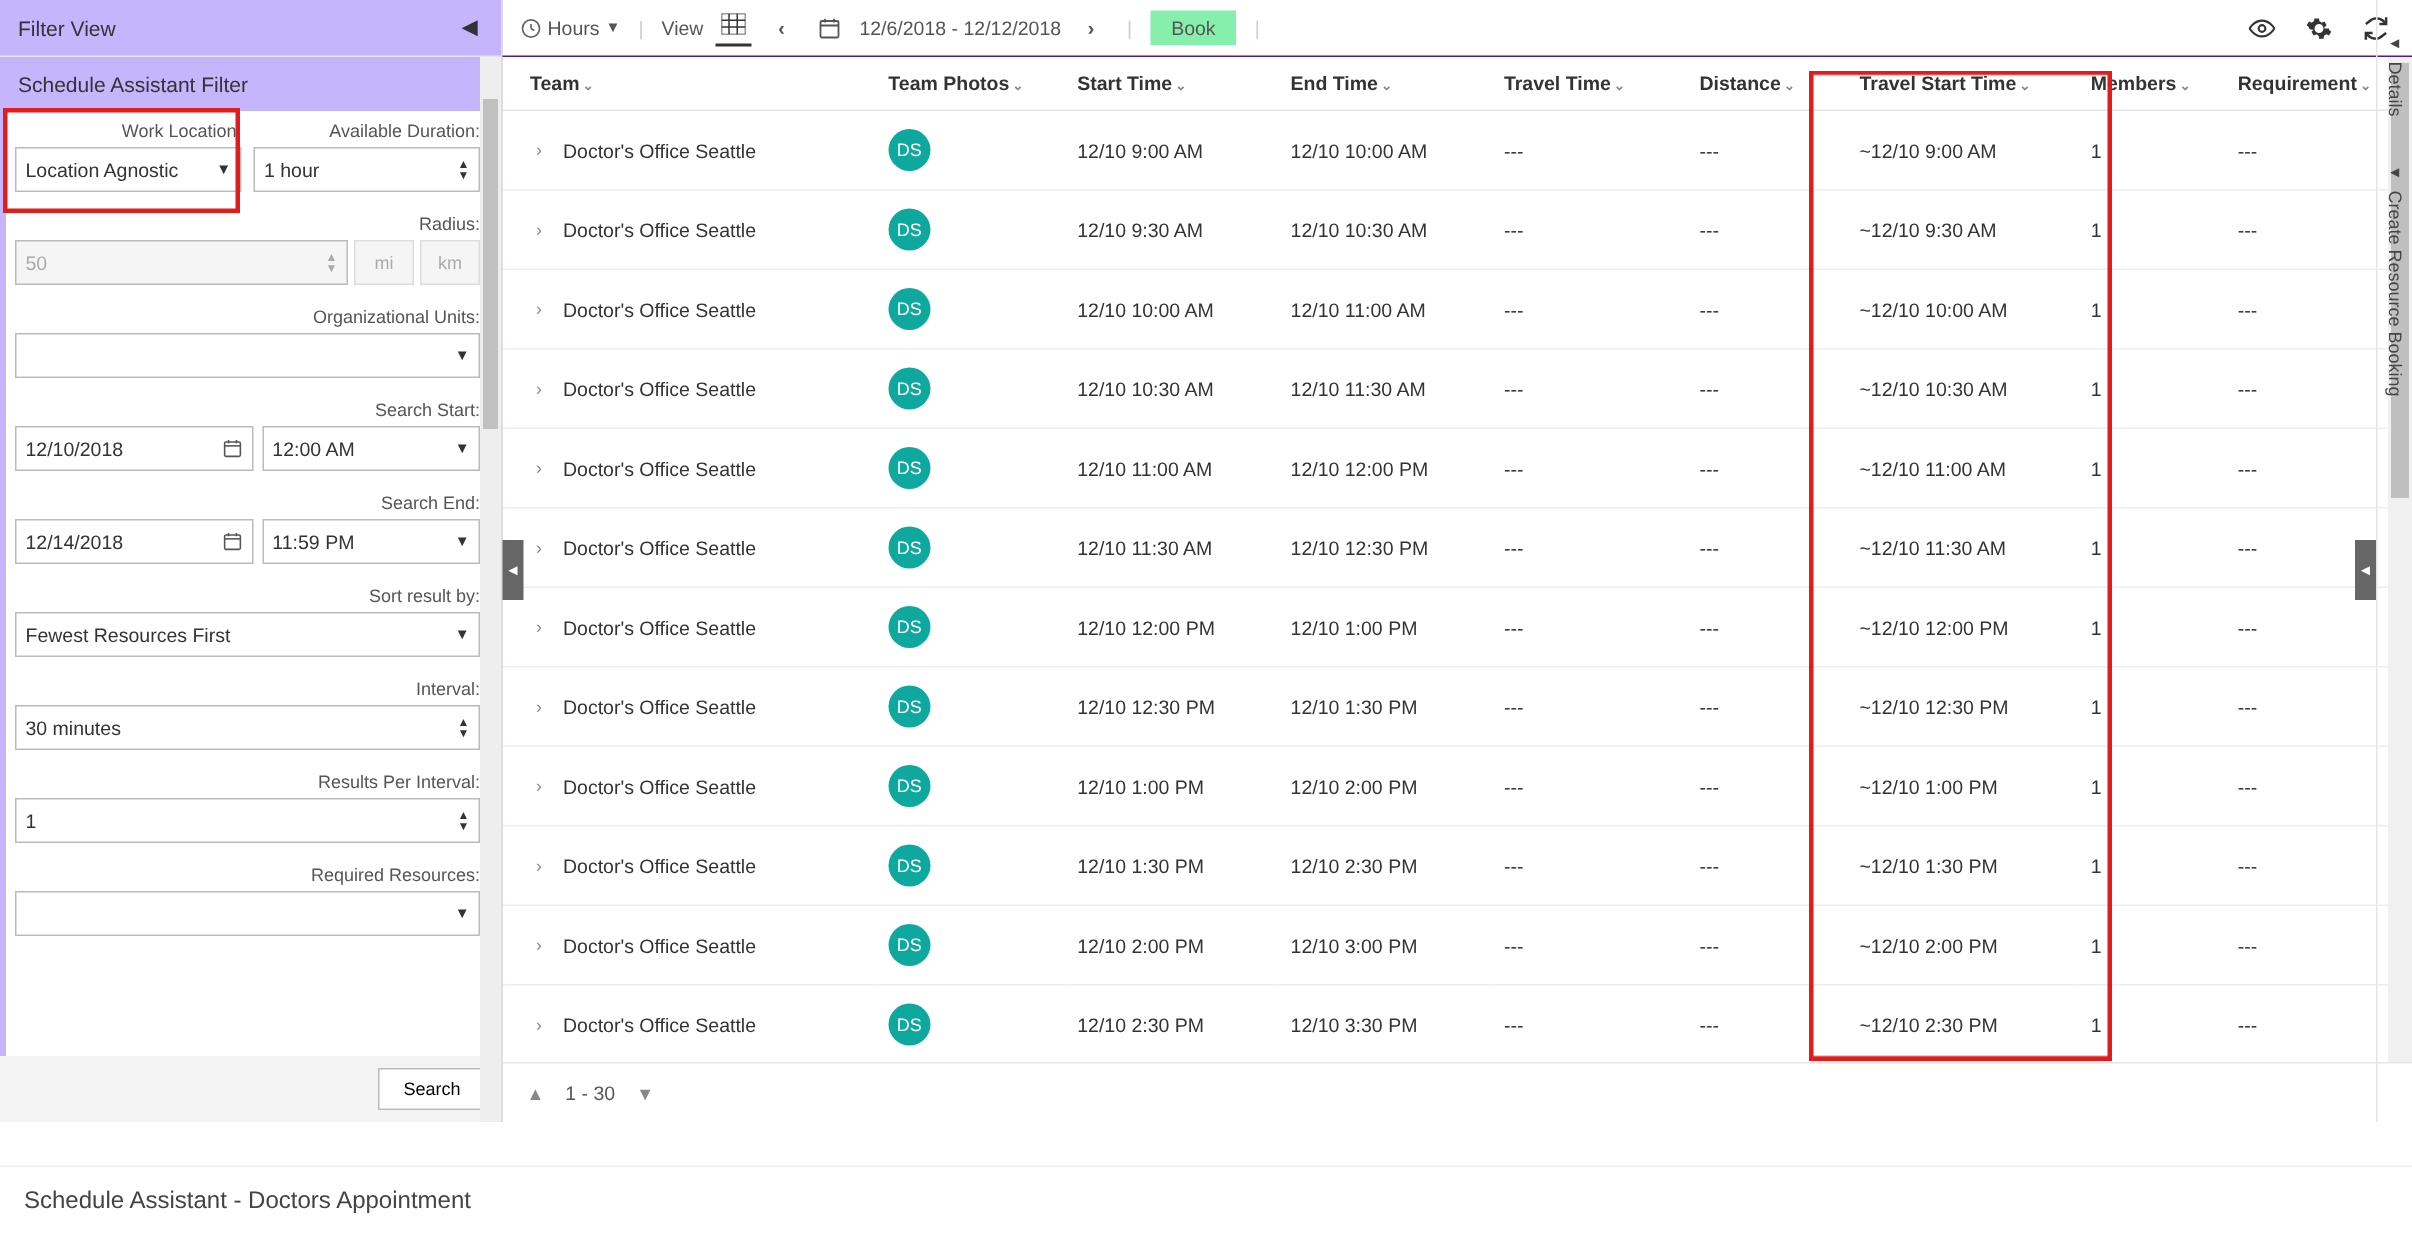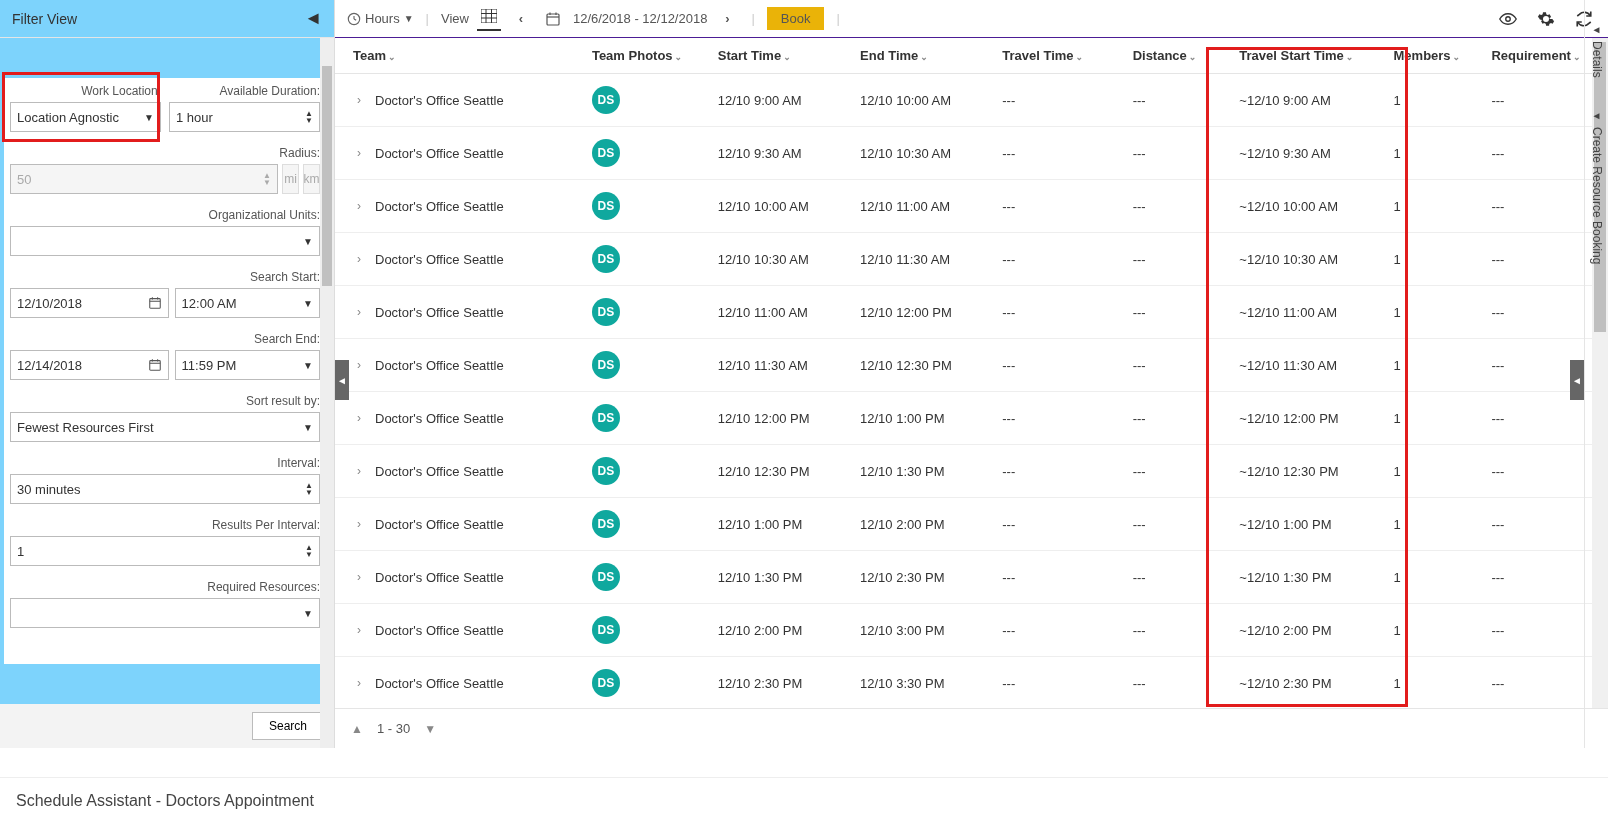--- a/index.html
+++ b/index.html
@@ -1,41 +1,41 @@
 <!DOCTYPE html>
 <html><head>
 <meta charset="utf-8">
 <style>
   * { box-sizing: border-box; margin: 0; padding: 0; }
   body { font-family: "Segoe UI", Arial, sans-serif; font-size: 13px; color: #333; background: #fff; position: relative; width: 1608px; height: 825px; overflow: hidden; }
   
   .main-container { display: flex; height: 748px; }
   
   
-  .filter-panel { width: 335px; background: #7dd3fc; display: flex; flex-direction: column; border-right: 1px solid #ddd; position: relative; gap: 40px; }
+  .filter-panel { width: 335px; background: #c4b5fd; display: flex; flex-direction: column; border-right: 1px solid #ddd; position: relative; }
   .filter-header { padding: 8px 12px; font-size: 14px; display: flex; justify-content: space-between; align-items: center; border-bottom: 1px solid #e5e5e5; }
   .filter-header .collapse-icon { font-size: 18px; cursor: pointer; }
   .filter-subheader { padding: 10px 12px; font-size: 14px; }
   .filter-body { flex: 1; overflow-y: auto; background: #fff; margin: 0 8px 0 4px; padding: 6px 6px 6px 6px; position: relative; }
   .filter-body::-webkit-scrollbar { width: 14px; }
   .filter-body::-webkit-scrollbar-track { background: #f0f0f0; }
   .filter-body::-webkit-scrollbar-thumb { background: #c0c0c0; }
   
   .field-row { display: flex; gap: 8px; margin-bottom: 10px; }
   .field-group { flex: 1; }
   .field-label { font-size: 12px; color: #555; margin-bottom: 4px; display: block; text-align: right; }
   .field-control { height: 30px; border: 1px solid #bbb; background: #fff; width: 100%; padding: 0 6px; display: flex; align-items: center; justify-content: space-between; font-size: 13px; }
   .field-control.disabled { background: #f5f5f5; color: #aaa; }
   .field-padtop { margin-top: 14px; }
   .dd-caret { font-size: 10px; }
   .stepper-icons { display:flex; flex-direction:column; line-height:7px; font-size:8px; }
   
   .radius-row { display:flex; gap:4px; }
   .radius-input { flex:1; }
-  .unit-btn { width:17px; height:30px; border:1px solid #ddd; background:#f5f5f5; color:#aaa; display:flex; align-items:center; justify-content:center; font-size:12px;}
+  .unit-btn { width:40px; height:30px; border:1px solid #ddd; background:#f5f5f5; color:#aaa; display:flex; align-items:center; justify-content:center; font-size:12px;}
   
   .search-date-row { display:flex; gap:6px; }
   .date-box { flex:1.1; position:relative; }
   .time-box { flex:1; }
   .cal-icon-inner { position:absolute; right:6px; top:50%; transform:translateY(-50%); font-size:14px; }
   
   .search-footer { background:#f3f3f3; padding:8px 10px; text-align:right; }
   .search-btn { background:#fff; border:1px solid #bbb; padding:6px 16px; font-size:12px; cursor:pointer; }
   
   .red-box-1 { position:absolute; border:3px solid #e21c1c; left:2px; top:72px; width:158px; height:70px; pointer-events:none; z-index:5;}
@@ -46,33 +46,33 @@
   
   .collapse-tab { position:absolute; left:335px; top:360px; width:14px; height:40px; background:#666; display:flex; align-items:center; justify-content:center; color:#fff; font-size:10px; z-index:6; pointer-events:auto;}
   
   
   .content-area { flex:1; display:flex; flex-direction:column; position:relative; }
   
   .toolbar { height:38px; border-bottom:1px solid #4c1d95; display:flex; align-items:center; padding:0 12px; gap:8px; font-size:13px; color:#555;}
   .toolbar .tb-item { display:flex; align-items:center; gap:4px; }
   .toolbar .sep { color:#ccc; padding:0 4px; }
   .toolbar .icon-btn { width:24px; height:24px; display:flex; align-items:center; justify-content:center; cursor:pointer; }
-  .toolbar .book-btn { background:#eab308; padding:4px 14px; cursor:pointer; }
+  .toolbar .book-btn { background:#86efac; padding:4px 14px; cursor:pointer; }
   .toolbar .right-tools { margin-left:auto; display:flex; gap:14px; }
   .grid-icon { border-bottom:2px solid #333; padding-bottom:4px;}
   
   
   .table-wrap { flex:1; overflow:auto; position:relative; }
   .grid-table { width:100%; border-collapse:collapse; }
   .grid-table th { text-align:left; font-weight:700; font-size:13px; padding:10px 8px; border-bottom:1px solid #e5e5e5; white-space:nowrap; }
   .grid-table th .sort-caret { font-size:9px; color:#888; margin-left:2px;}
   .grid-table td { padding:12px 8px; border-bottom:1px solid #eee; white-space:nowrap; font-size:13px;}
   .team-cell { display:flex; align-items:center; gap:10px;}
   .expand-caret { color:#888; font-size:12px; width:12px; text-align:center;}
-  .avatar { width:28px; height:28px; border-radius:50%; background:#0fa89e; color:#fff; display:flex; align-items:center; justify-content:center; font-size:12px; font-weight:700;}
+  .avatar { width:28px; height:28px; border-radius:50%; background:#0fa89e; color:#fff; display:flex; align-items:center; justify-content:center; font-size:12px; font-weight:400;}
   
   .col-team { width:210px; padding-left:18px !important;}
   .col-photo { width:100px; }
   .col-start { width:120px;margin-left:48px;}
   .col-end { width:120px;}
   .col-travel { width:110px;}
   .col-dist { width:90px;}
   .col-tstart { width:130px;}
   .col-mem { width:80px;}
   .col-req { width:100px;}
@@ -100,20 +100,21 @@
 </head>
 <body>
 
 <div class="main-container">
 
   <div class="filter-panel">
     <div class="filter-header">
       <span>Filter View</span>
       <span class="collapse-icon">◄</span>
     </div>
+    <div class="filter-subheader">Schedule Assistant Filter</div>
 
     <div class="red-box-1"></div>
 
     <div class="filter-body">
       <div class="field-row">
         <div class="field-group">
           <span class="field-label">Work Location:</span>
           <div class="field-control">
             <span>Location Agnostic</span>
             <span class="dd-caret">▼</span>

